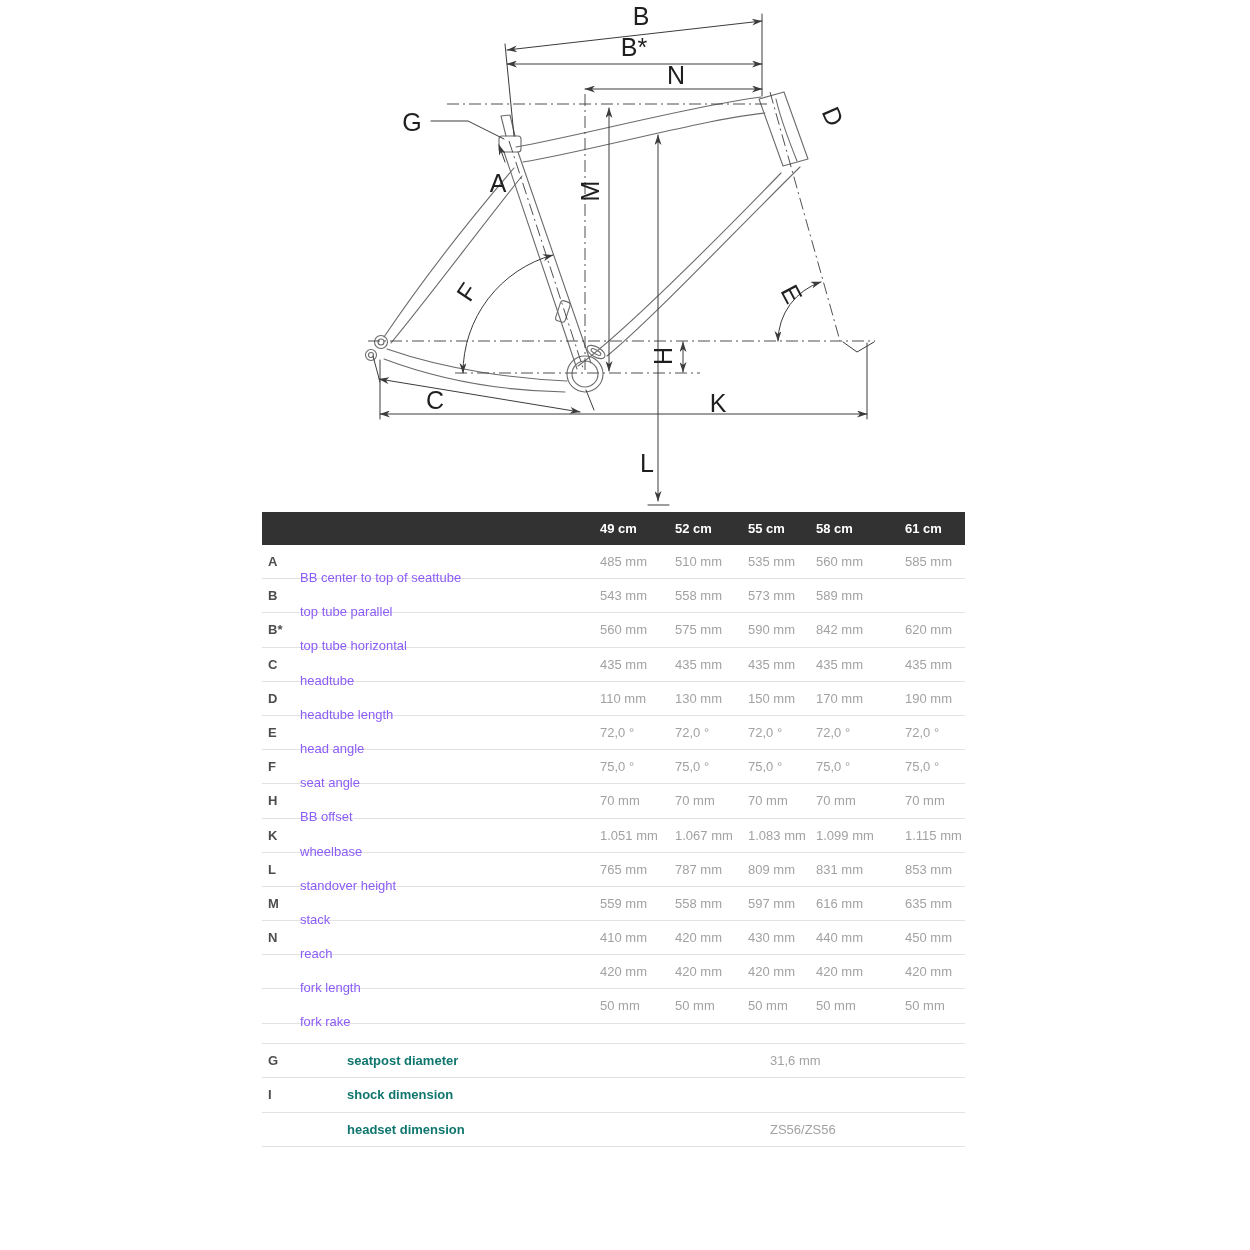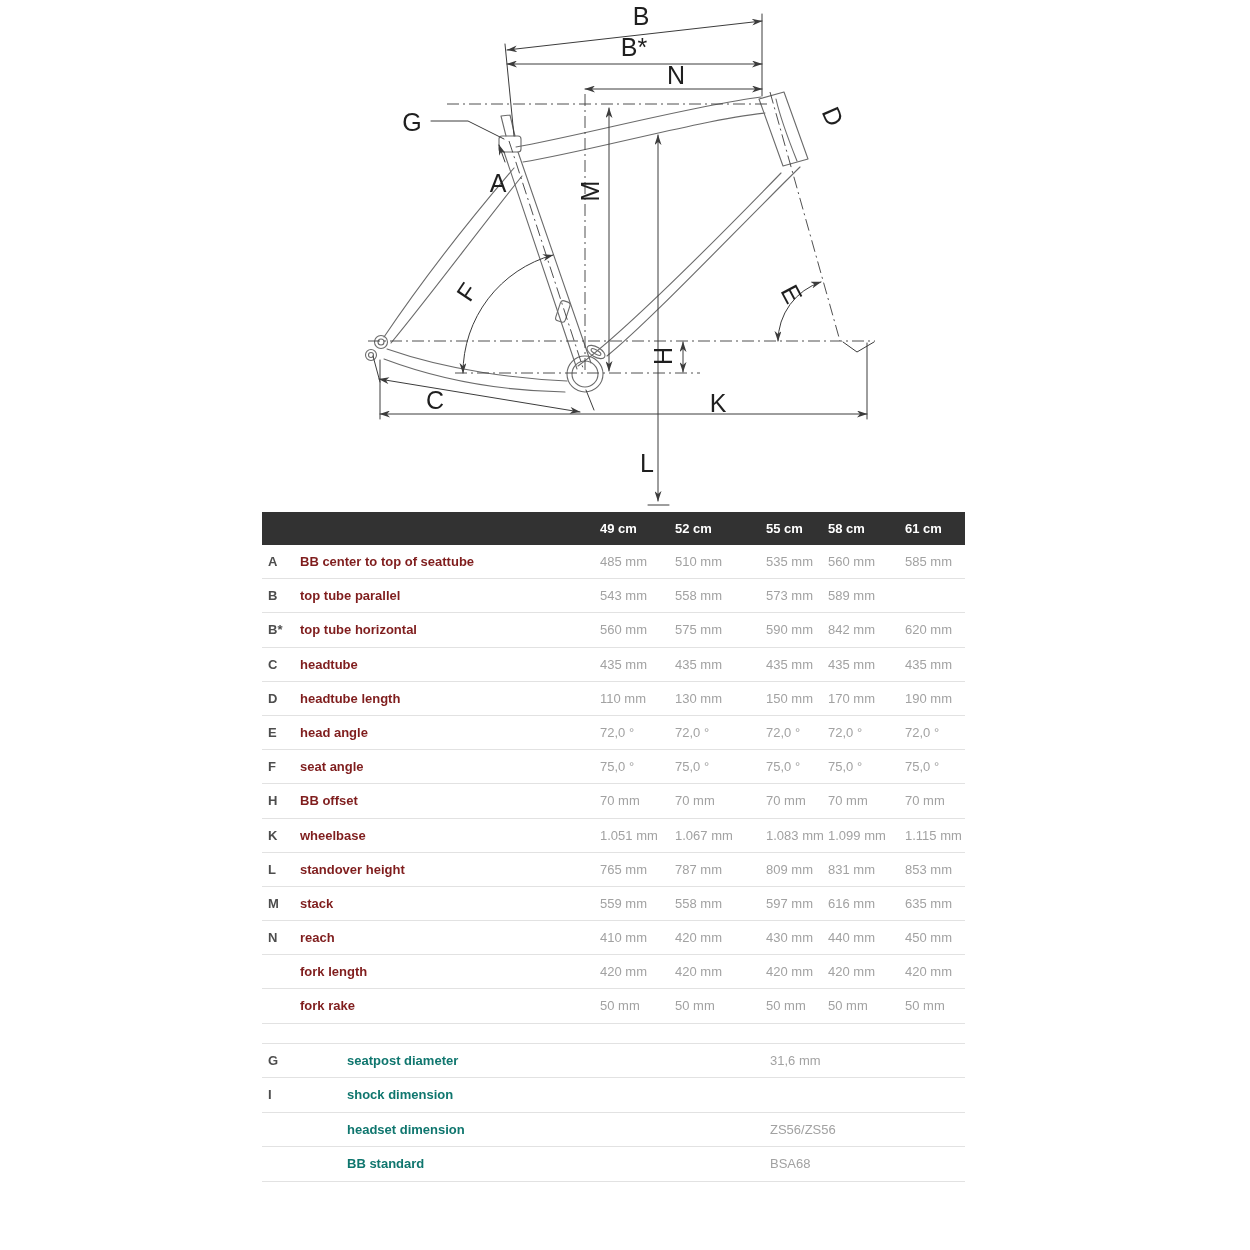--- a/index.html
+++ b/index.html
@@ -19,22 +19,22 @@
   }
   .geo-head span{
     position:absolute;top:0;line-height:33px;font-size:13px;font-weight:bold;
   }
   .geo-body .geo-row{
     position:relative;height:34.2px;border-bottom:1px solid #e2e2e2;
     box-sizing:border-box;
   }
   .geo-row span{position:absolute;top:0;line-height:33px;font-size:13px;white-space:nowrap;}
   .cell-letter{left:6px;font-weight:bold;color:#4d4d4d;}
-  .cell-label{left:38px;font-weight:bold;color:#7f1d1d;}
-  .c0{left:338px}.c1{left:413px}.c2{left:504px}.c3{left:566px}.c4{left:643px}
+  .cell-label{left:38px;font-weight:normal;color:#8b5cf6;margin-top:16px;}
+  .c0{left:338px}.c1{left:413px}.c2{left:486px}.c3{left:554px}.c4{left:643px}
   .cell-value{color:#a2a2a2;}
 
   
   .spec-table{position:absolute;left:262px;top:1043px;width:703px;border-top:1px solid #e2e2e2;}
   .spec-row{position:relative;height:34.4px;border-bottom:1px solid #e2e2e2;box-sizing:border-box;}
   .spec-row span{position:absolute;top:0;line-height:33px;font-size:13px;white-space:nowrap;}
   .spec-letter{left:6px;font-weight:bold;color:#4d4d4d;}
   .spec-label{left:85px;font-weight:bold;color:#0f766e;}
   .spec-value{left:508px;color:#a2a2a2;}
 </style>
@@ -288,22 +288,17 @@
       <span class="spec-label">shock dimension</span>
       <span class="spec-value"></span>
     </div>
 
     <div class="spec-row">
       <span class="spec-letter"></span>
       <span class="spec-label">headset dimension</span>
       <span class="spec-value">ZS56/ZS56</span>
     </div>
 
-    <div class="spec-row">
-      <span class="spec-letter"></span>
-      <span class="spec-label">BB standard</span>
-      <span class="spec-value">BSA68</span>
-    </div>
 
 
   </div>
 
 </div>
 
 </body></html>

